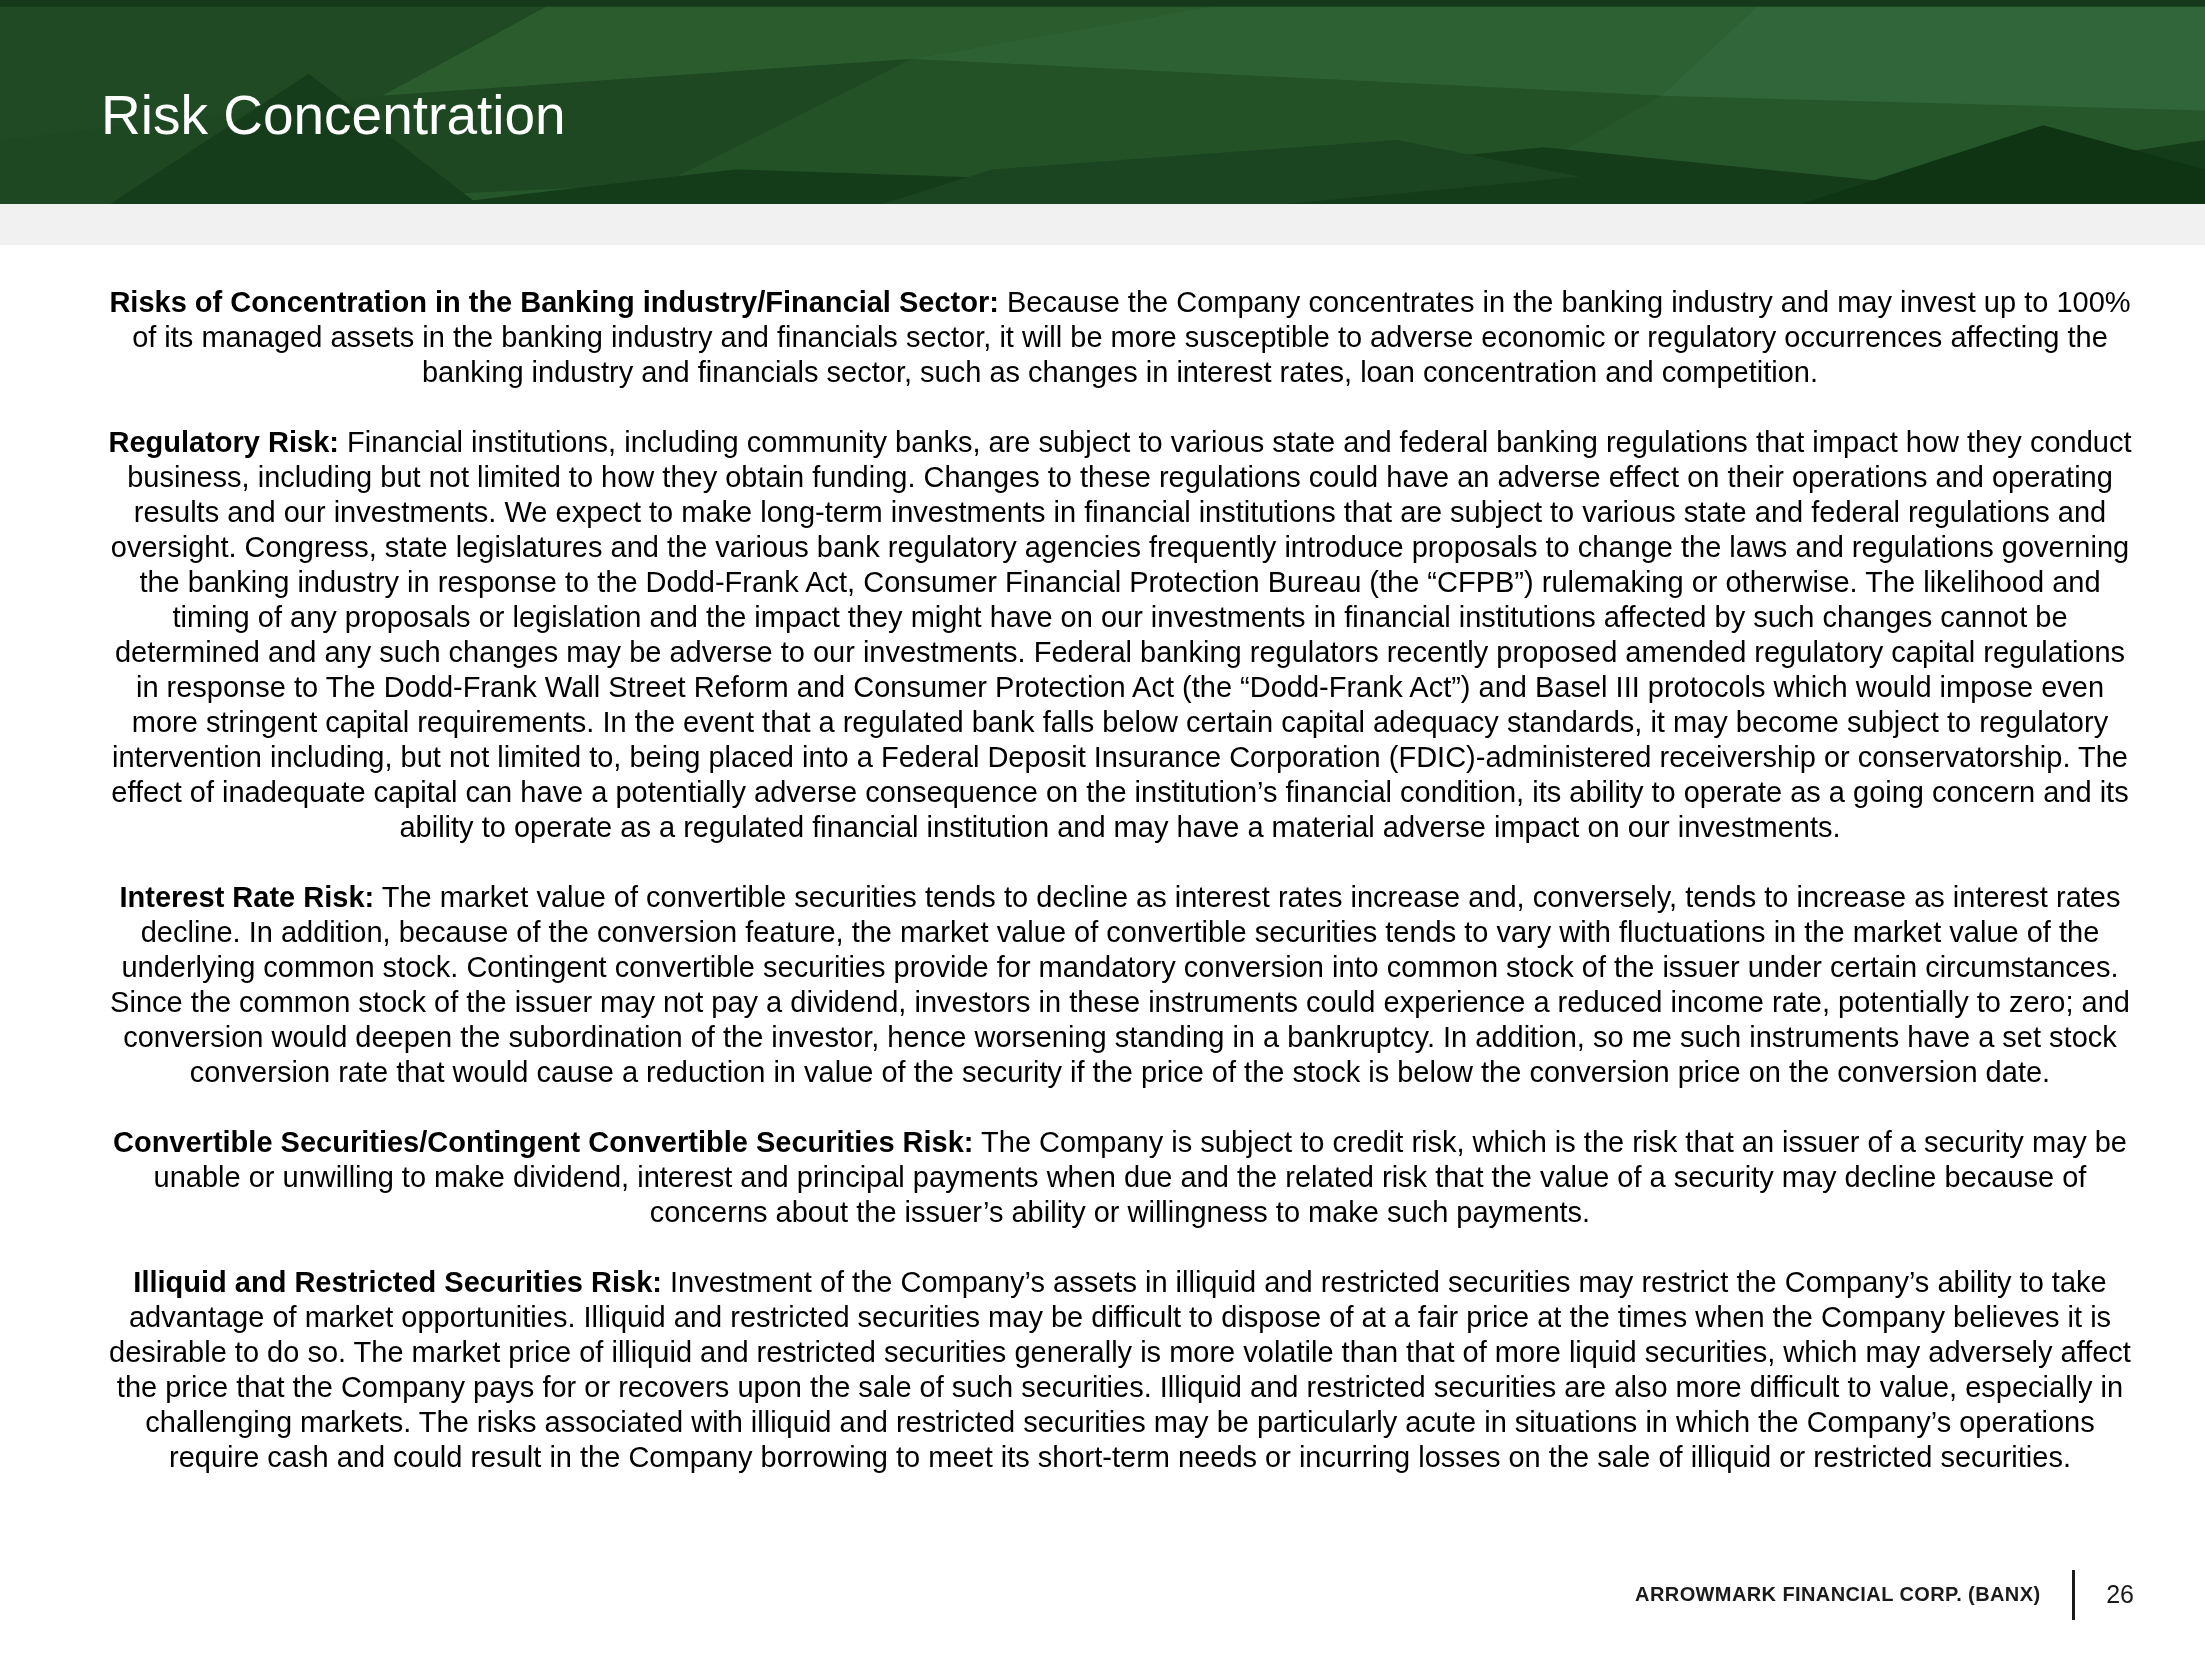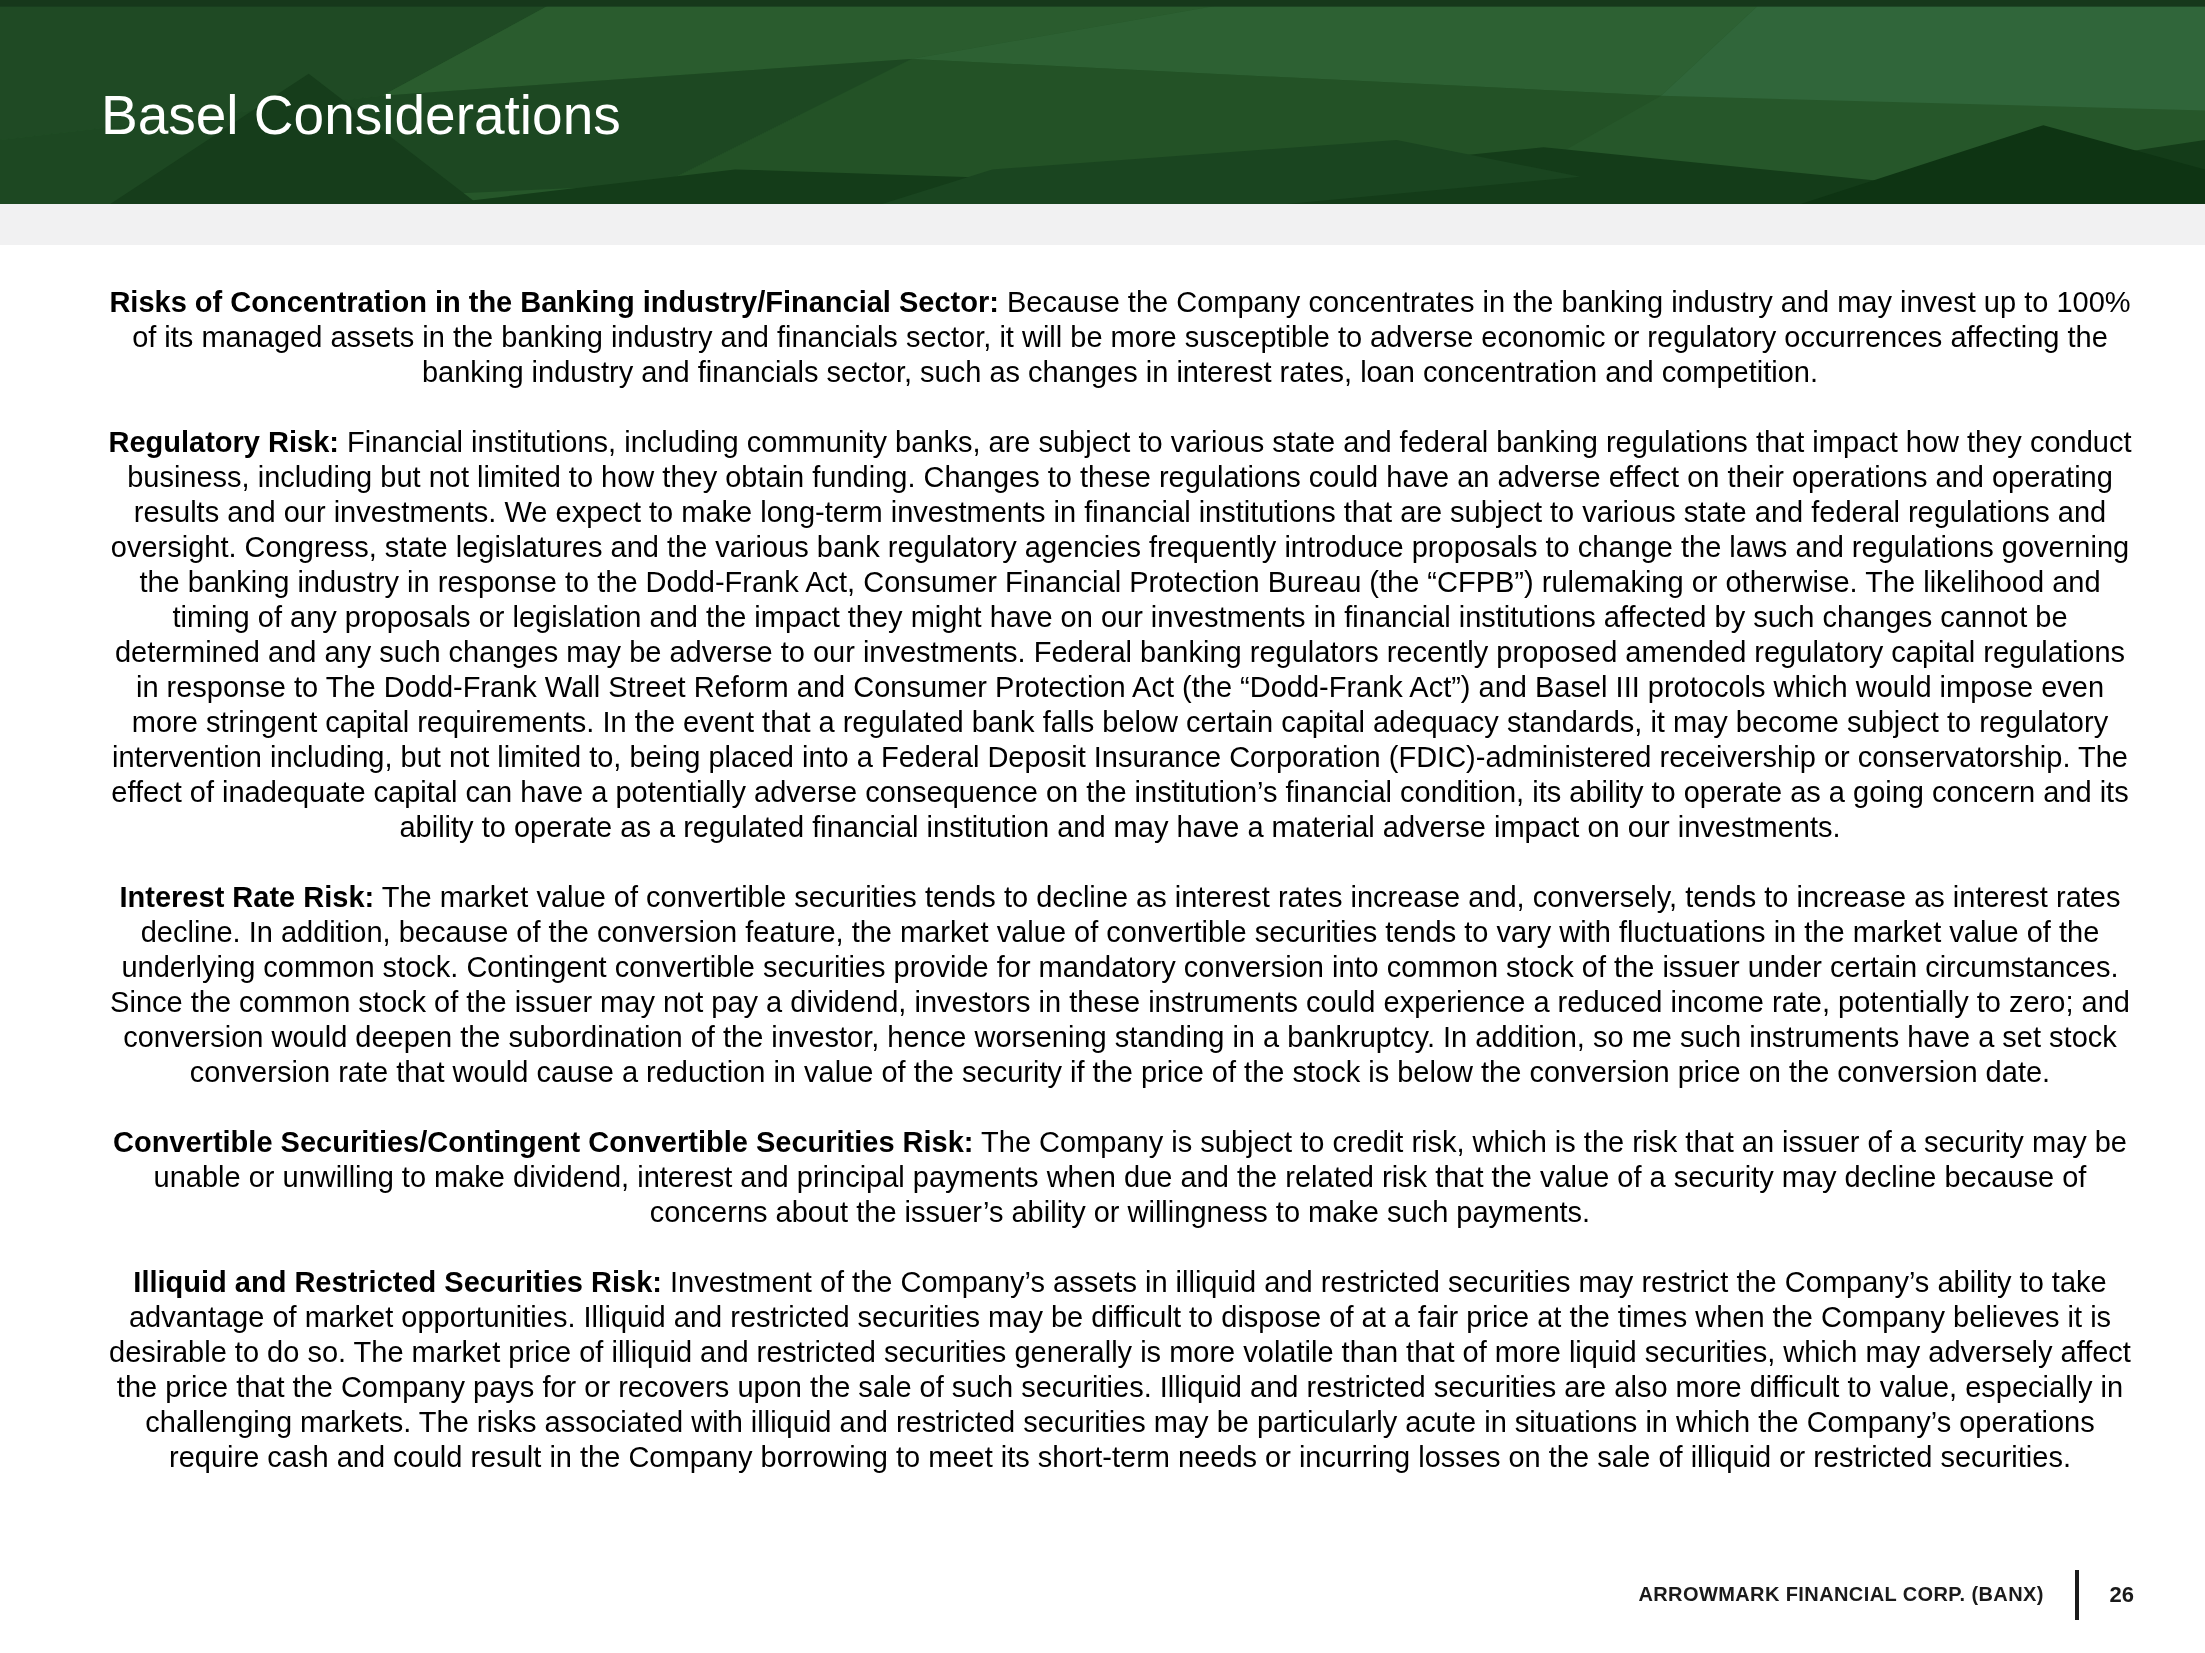--- a/index.html
+++ b/index.html
@@ -80,22 +80,22 @@
     letter-spacing: 0.4px;
     white-space: nowrap;
   }
   #footer-divider {
     width: 3.7px;
     height: 50px;
     background: #1a1a1a;
     margin: 0 31px;
   }
   #footer-page-number {
-    font-size: 22px;
-    font-weight: 700;
+    font-size: 25px;
+    font-weight: 400;
     color: #1a1a1a;
   }
 </style>
 </head>
 <body>
 
 <div id="slide">
 
   <div id="header-banner">
     <svg viewBox="0 0 3000 277" preserveAspectRatio="none" aria-hidden="true">
@@ -105,21 +105,21 @@
       <polygon points="1700,0 2400,0 2260,130 1240,80" fill="#2d6133"></polygon>
       <polygon points="2400,0 3000,0 3000,150 2260,130" fill="#30663a"></polygon>
       <polygon points="1240,80 2260,130 2000,277 900,250" fill="#235226"></polygon>
       <polygon points="0,190 520,130 1240,80 900,250 300,277 0,277" fill="#1d4822"></polygon>
       <polygon points="150,277 420,100 650,277" fill="#163d1b"></polygon>
       <polygon points="600,277 1000,230 1600,250 2100,200 2600,250 3000,190 3000,277" fill="#143c19"></polygon>
       <polygon points="2450,277 2780,170 3000,230 3000,277" fill="#0e3413"></polygon>
       <polygon points="1350,230 1900,190 2150,240 1750,277 1200,277" fill="#1a4520"></polygon>
       <rect x="0" y="0" width="3000" height="9" fill="#16381b"></rect>
     </svg>
-    <div id="slide-title">Basel Considerations</div>
+    <div id="slide-title">Risk Concentration</div>
   </div>
 
   <div id="subheader-strip"></div>
 
   <div id="content">
     <p class="para">
       <span class="para-heading">Risks of Concentration in the Banking industry/Financial Sector:</span><span> Because the Company concentrates in the banking industry and may invest up to 100% of its managed assets in the banking industry and financials sector, it will be more susceptible to adverse economic or regulatory occurrences affecting the banking industry and financials sector, such as changes in interest rates, loan concentration and competition.</span>
     </p>
     <p class="para">
       <span class="para-heading">Regulatory Risk:</span><span> Financial institutions, including community banks, are subject to various state and federal banking regulations that impact how they conduct business, including but not limited to how they obtain funding. Changes to these regulations could have an adverse effect on their operations and operating results and our investments. We expect to make long-term investments in financial institutions that are subject to various state and federal regulations and oversight. Congress, state legislatures and the various bank regulatory agencies frequently introduce proposals to change the laws and regulations governing the banking industry in response to the Dodd-Frank Act, Consumer Financial Protection Bureau (the “CFPB”) rulemaking or otherwise. The likelihood and timing of any proposals or legislation and the impact they might have on our investments in financial institutions affected by such changes cannot be determined and any such changes may be adverse to our investments. Federal banking regulators recently proposed amended regulatory capital regulations in response to The Dodd-Frank Wall Street Reform and Consumer Protection Act (the “Dodd-Frank Act”) and Basel III protocols which would impose even more stringent capital requirements. In the event that a regulated bank falls below certain capital adequacy standards, it may become subject to regulatory intervention including, but not limited to, being placed into a Federal Deposit Insurance Corporation (FDIC)-administered receivership or conservatorship. The effect of inadequate capital can have a potentially adverse consequence on the institution’s financial condition, its ability to operate as a going concern and its ability to operate as a regulated financial institution and may have a material adverse impact on our investments.</span>

